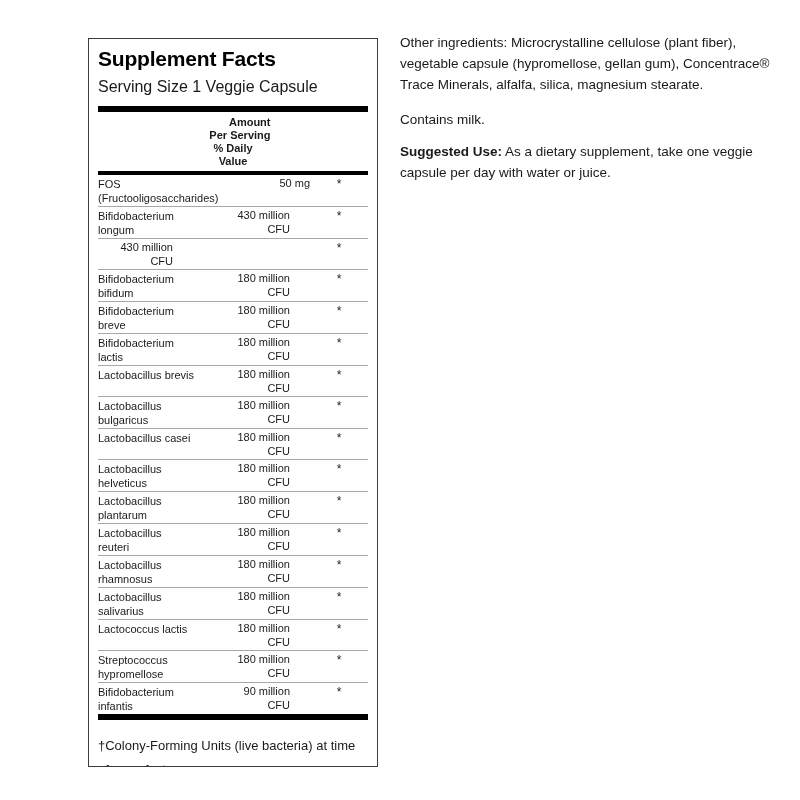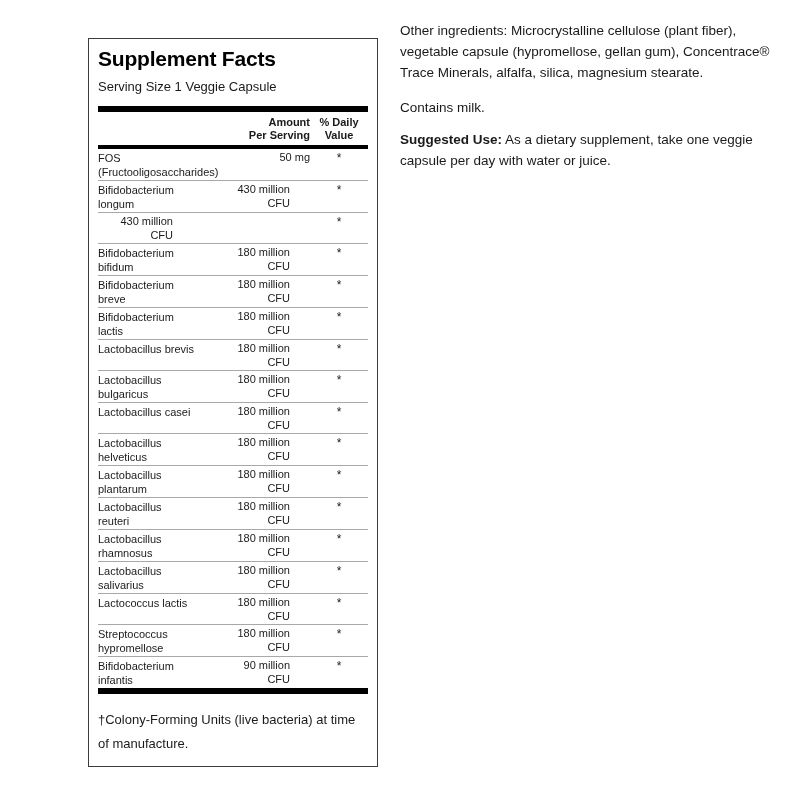--- a/index.html
+++ b/index.html
@@ -33,35 +33,36 @@
   .panel-title {
     margin: 8px 0 0 0;
     font-size: 21px;
     line-height: 23px;
     font-weight: bold;
     letter-spacing: -0.2px;
     color: #000000;
   }
   .serving {
     margin-top: 9px;
-    font-size: 13px;
+    font-size: 16px;
     line-height: 16px;
   }
   .bar {
     background: #000000;
     width: 100%;
   }
   .bar.thick { height: 6px; }
   .bar.med   { height: 4px; }
   .bar.top-bar { margin-top: 11px; }
 
   .head-row {
     display: flex;
     align-items: center;
     padding: 4px 0 3px 0;
+    flex-direction: column;
   }
   .col-name { flex: 1; }
   .col-amount {
     width: 75px;
     text-align: right;
     font-weight: bold;
     font-size: 11px;
     line-height: 13px;
     white-space: pre-line;
   }
@@ -107,21 +108,21 @@
     font-size: 13px;
     line-height: 24px;
   }
   .footnote.fn1 { margin-top: 13px; line-height: 16px; }
   .footnote.fn2 { margin-top: 14px; }
 
   
   .side {
     position: absolute;
     left: 400px;
-    top: 20px;
+    top: 32px;
     width: 393px;
     font-size: 13.5px;
     line-height: 21px;
   }
   .side p { margin: 0; }
   .side .p-other    { margin-bottom: 14px; }
   .side .p-contains { margin-bottom: 11px; }
   .side b { font-weight: bold; }
 </style>
 </head>

